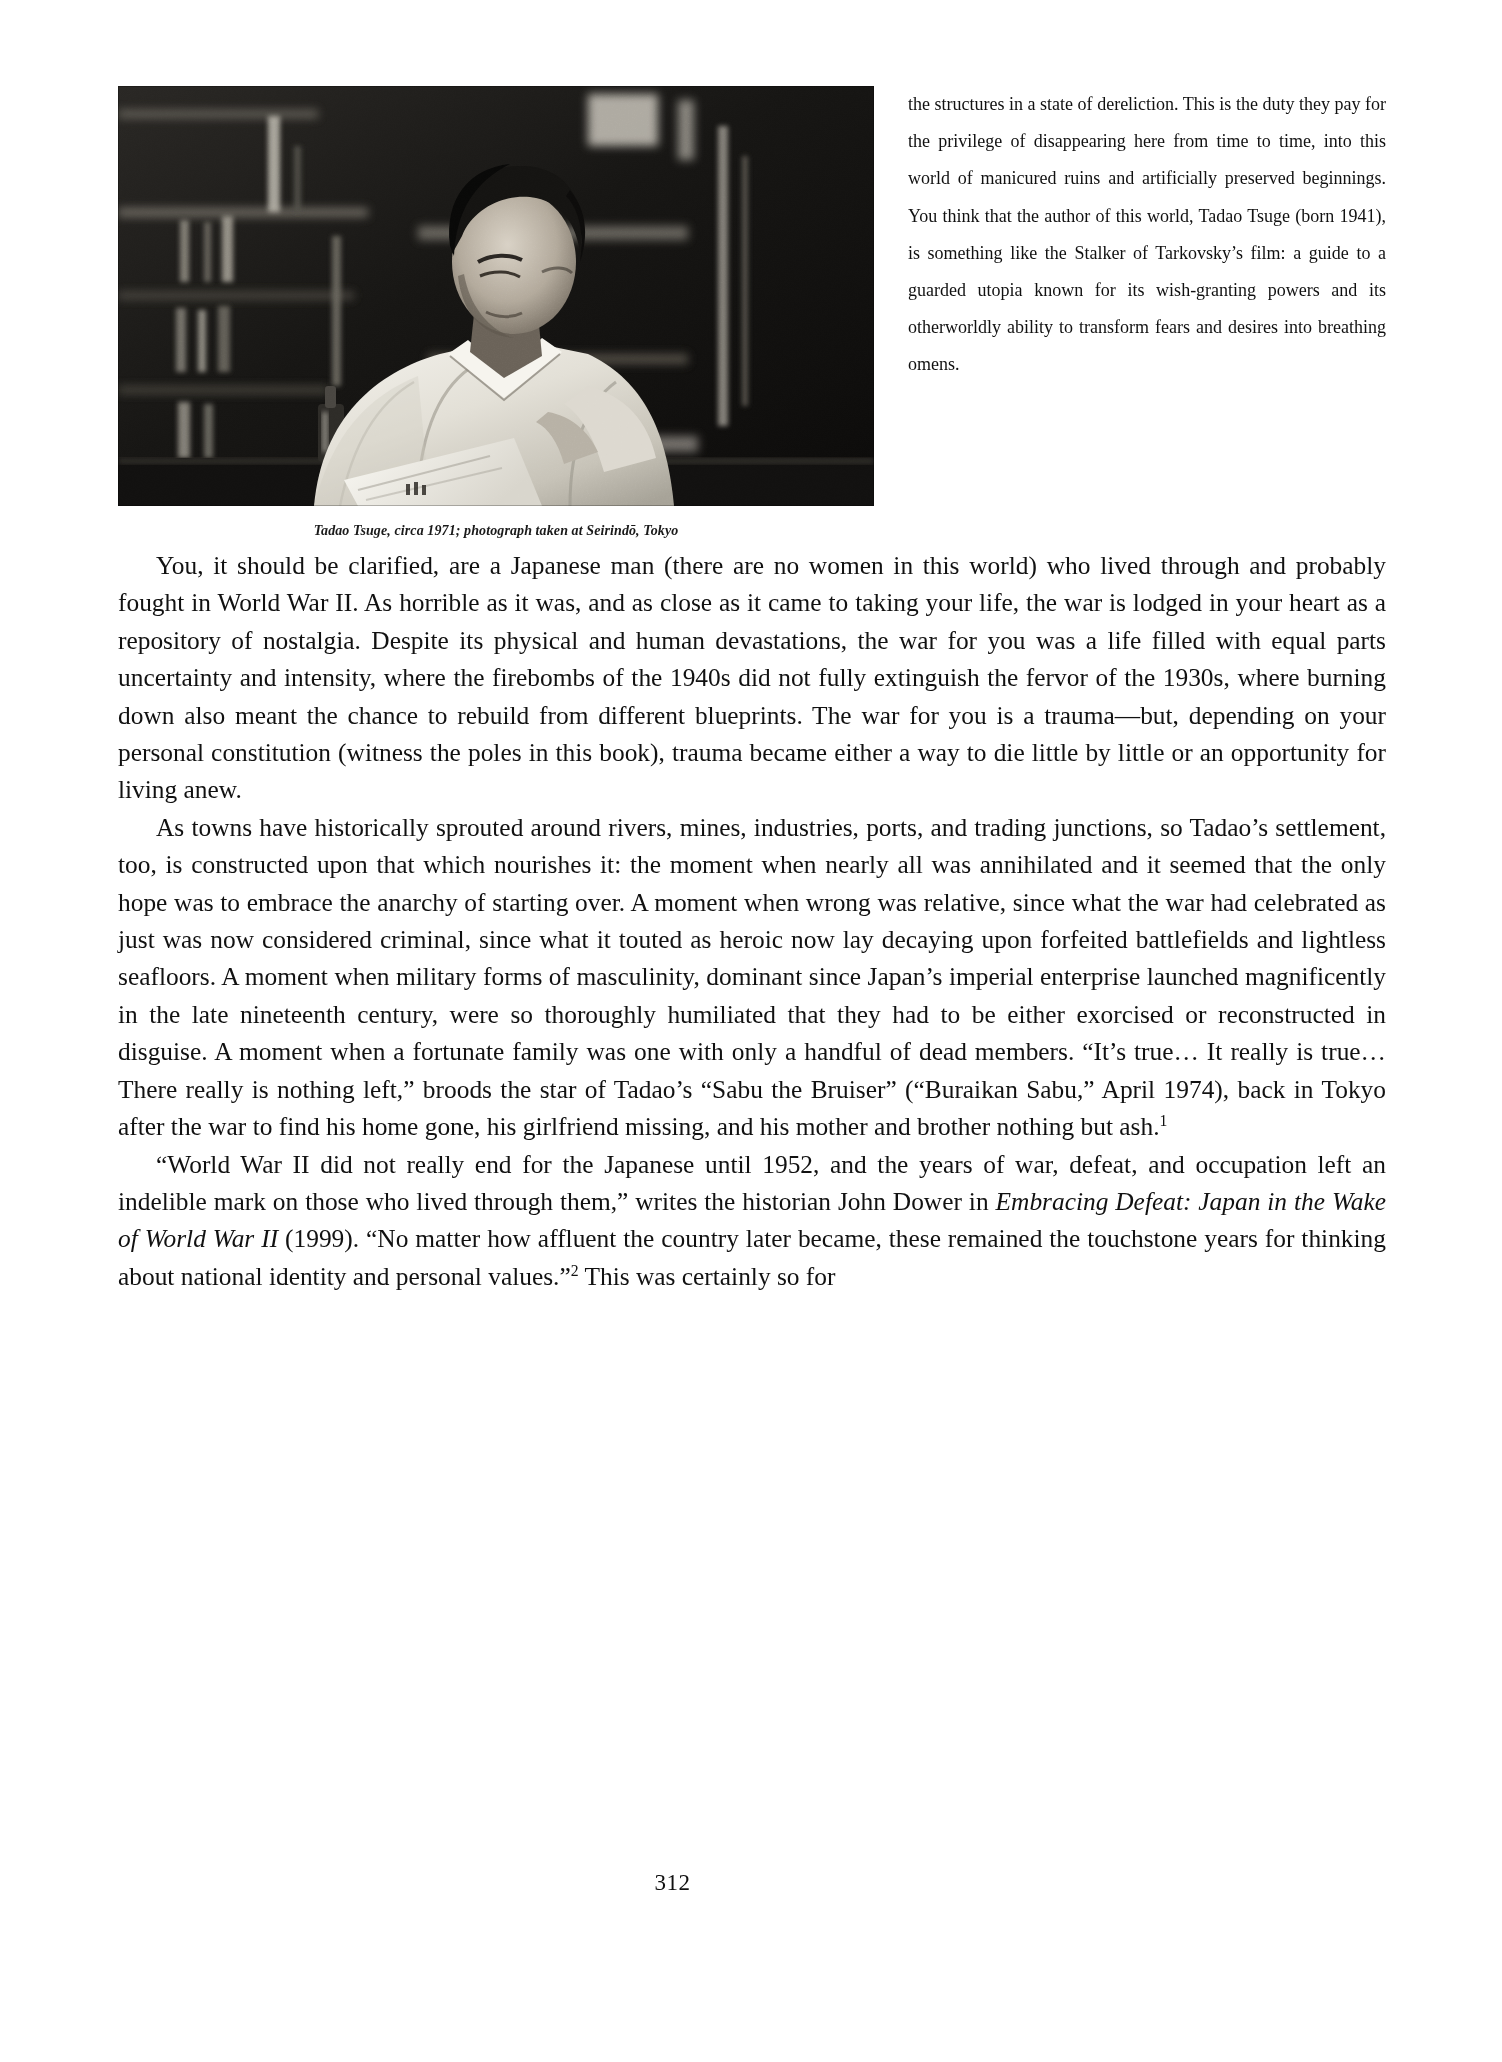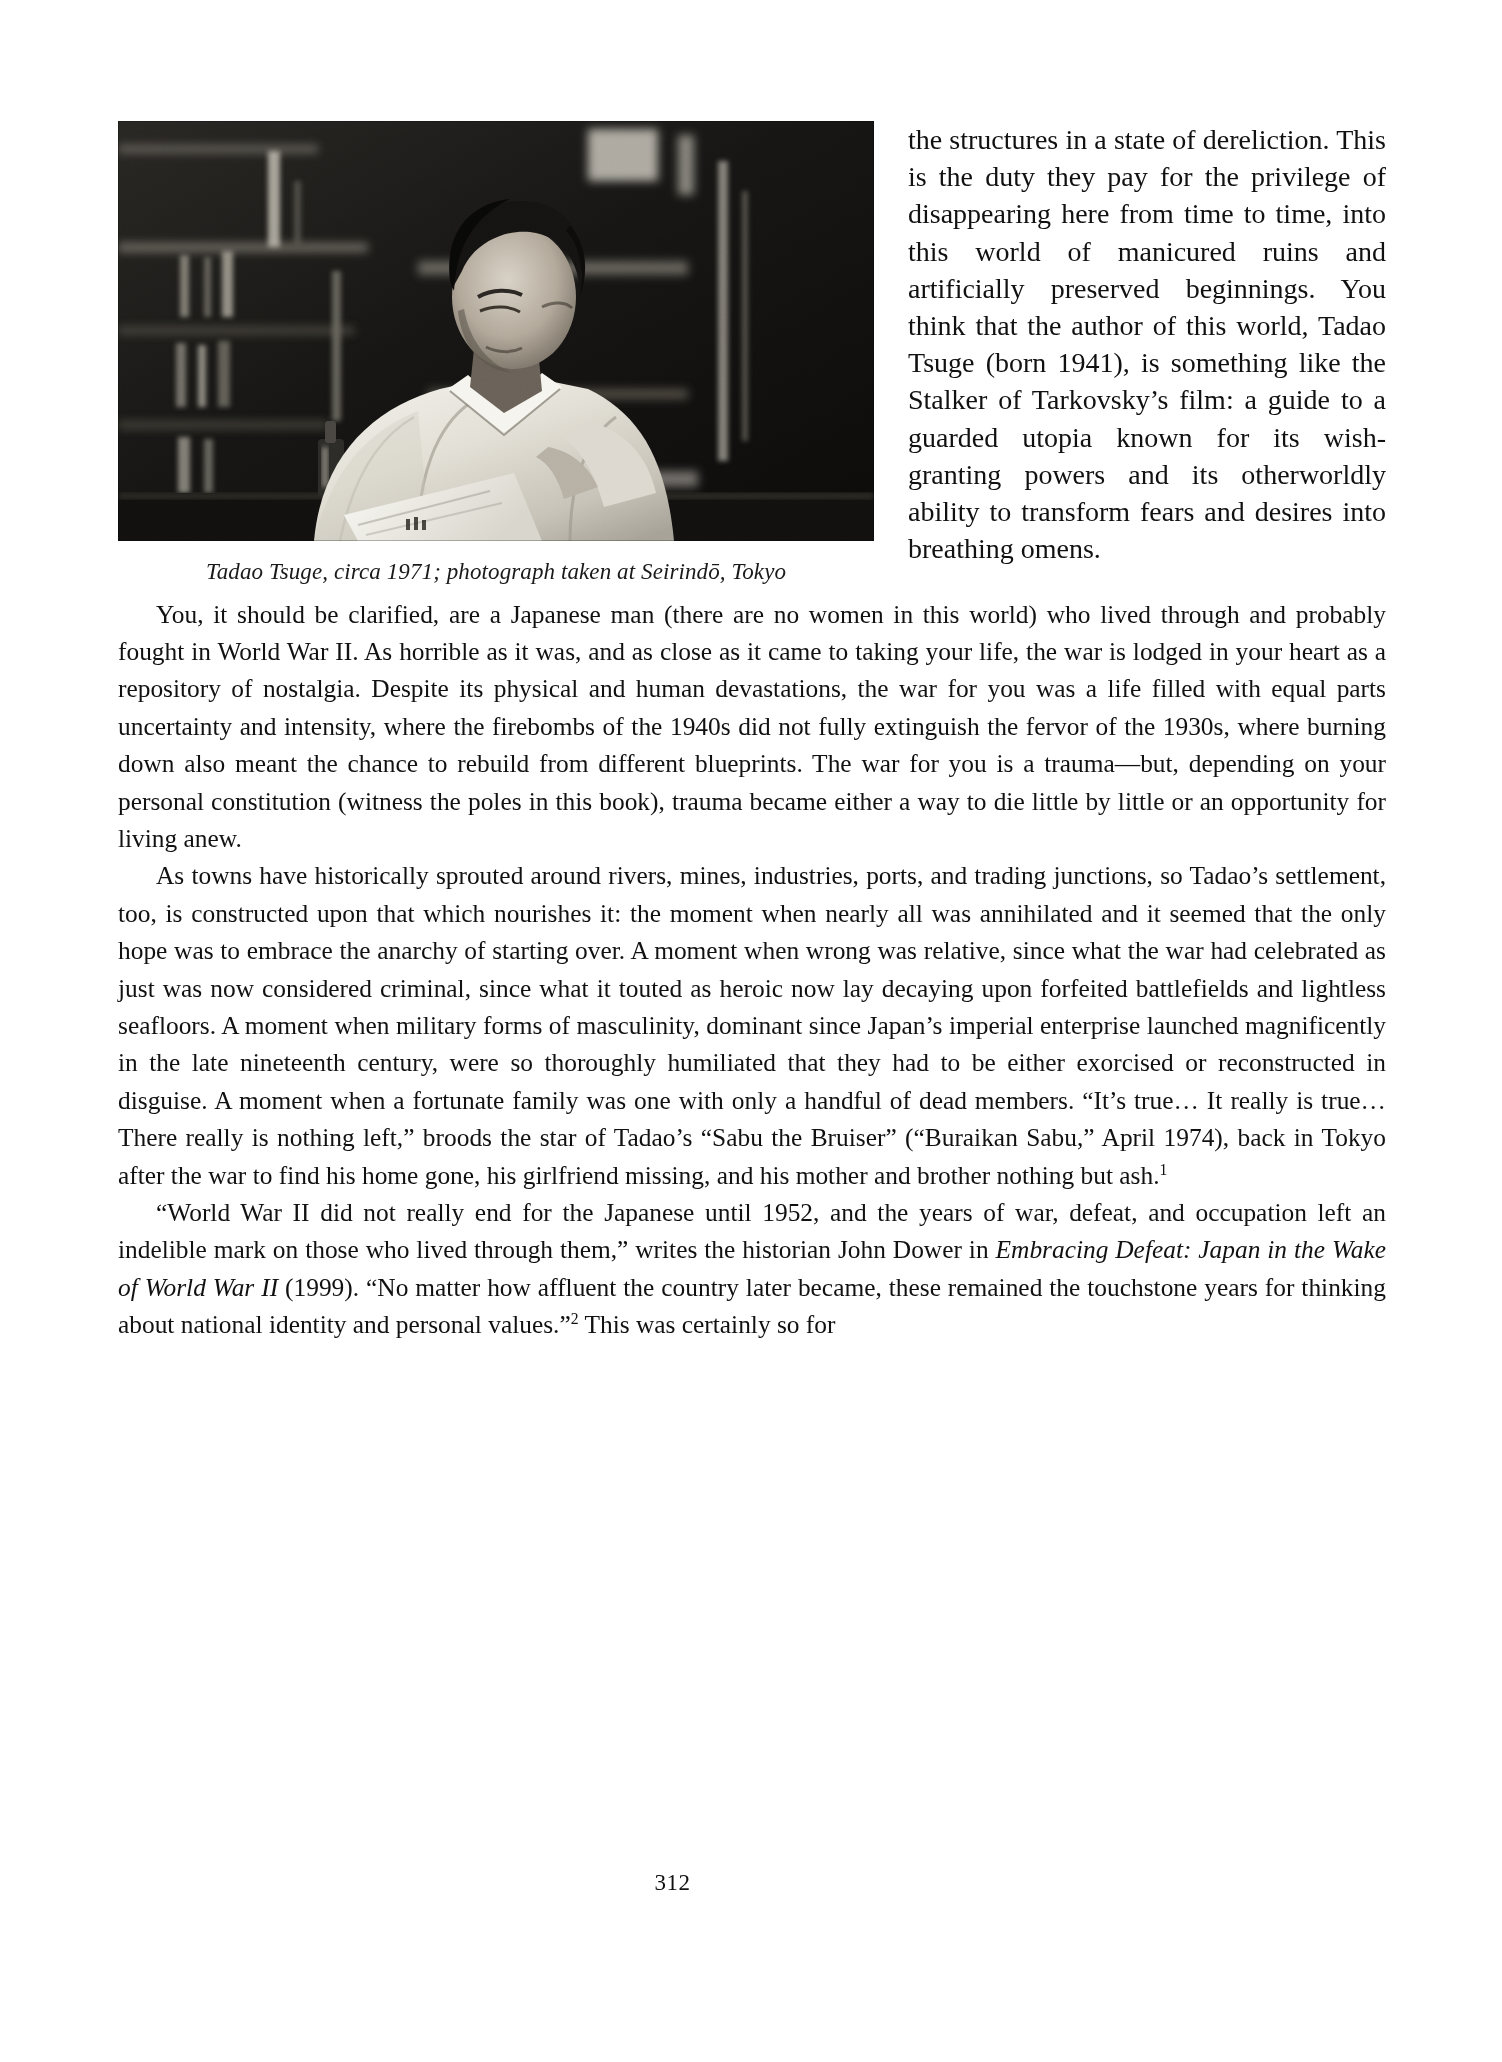--- a/index.html
+++ b/index.html
@@ -49,37 +49,37 @@
     position: relative;
     overflow: hidden;
     background: #1a1a1a;
     display: block;
   }
 
   .photo svg { display: block; }
 
   .figcaption {
     font-style: italic;
-    font-size: 23px;
+    font-size: 14px;
     line-height: 1.5;
     text-align: center;
     padding-top: 14px;
     color: #1a1a1a;
     letter-spacing: 0.1px;
+    font-weight: bold;
   }
 
   .col-right {
     overflow: hidden;
-    font-size: 28px;
+    font-size: 18px;
     line-height: 37.2px;
     text-align: justify;
     text-justify: inter-word;
     hyphens: manual;
     color: #111;
-    margin-top: 35px;
   }
 
   
   .body-text {
     clear: both;
     font-size: 25.4px;
     line-height: 37.4px;
     text-align: justify;
     color: #111;
   }

